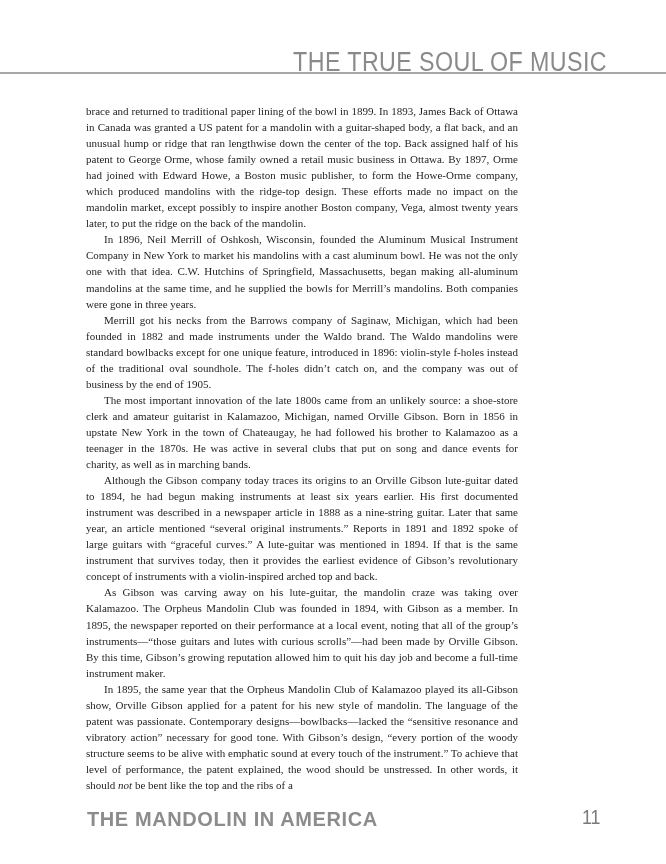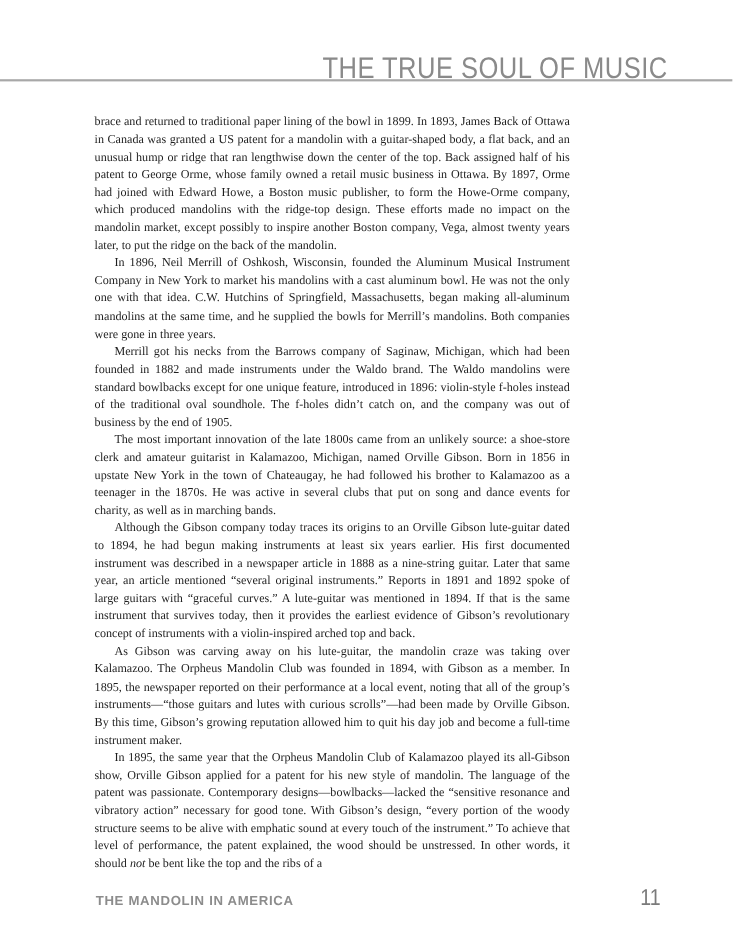--- a/index.html
+++ b/index.html
@@ -58,21 +58,21 @@
     }
     .body-text p.no-indent {
       text-indent: 0;
     }
     .footer-title {
       position: absolute;
       left: 87px;
       top: 810px;
       font-family: "Liberation Sans", sans-serif;
       font-weight: bold;
-      font-size: 12px;
+      font-size: 20px;
       line-height: 18px;
       letter-spacing: 0.6px;
       color: #8c8c8c;
       white-space: nowrap;
     }
     .folio {
       position: absolute;
       left: 582px;
       top: 806px;
       font-family: "Liberation Sans", sans-serif;

